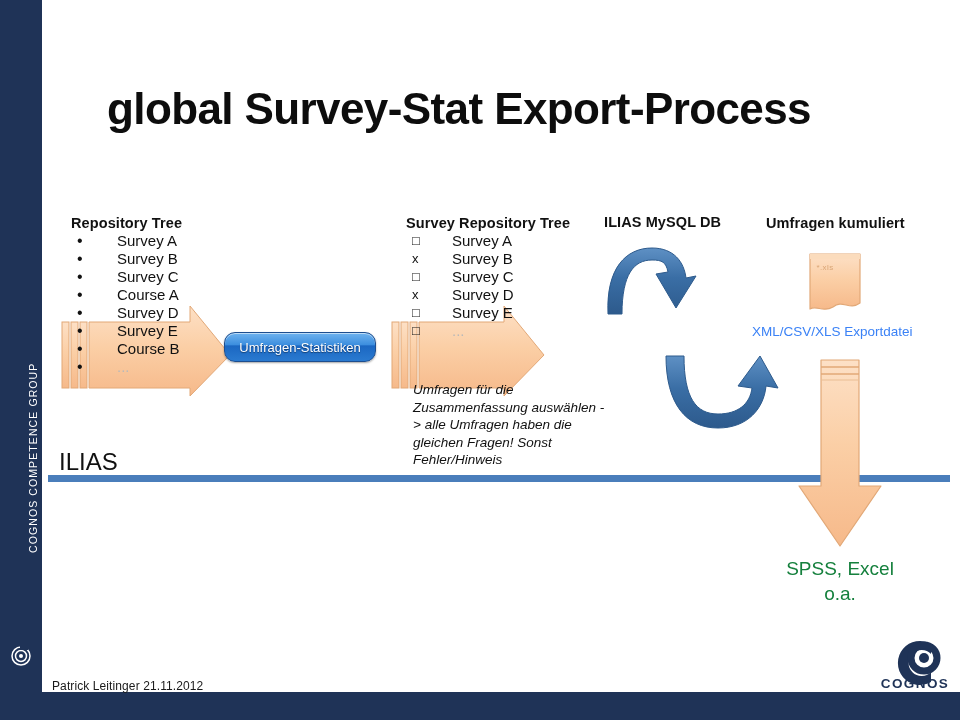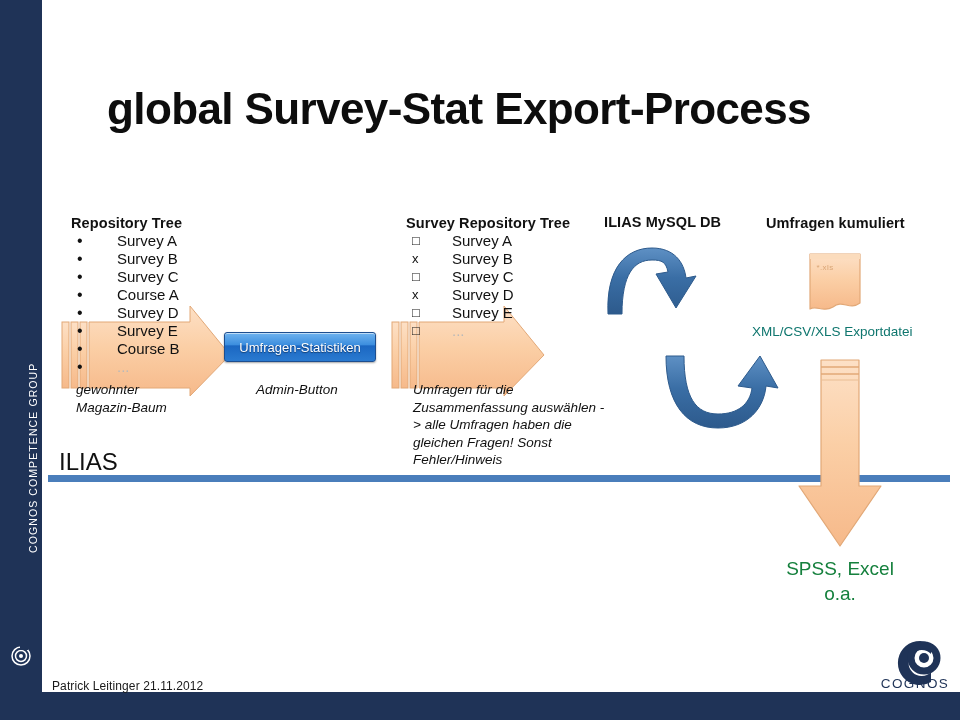--- a/index.html
+++ b/index.html
@@ -69,21 +69,21 @@
   .tree-row.faint .tree-label{color:#b9b9b9;}
 
   
   .chevron-wrap{position:absolute;}
   #chev-left{left:62px;top:318px;}
   #chev-mid{left:392px;top:318px;}
 
   
   .btn-3d{
     position:absolute;left:224px;top:332px;width:152px;height:30px;
-    border:1px solid #1d4e8f;border-radius:3px;
+    border:1px solid #1d4e8f;border-radius:11px;
     background:linear-gradient(to bottom,#6fb3ef 0%,#3c8ede 42%,#1b67c2 46%,#2a7ad0 100%);
     box-shadow:0 1px 2px rgba(0,0,0,.35), inset 0 1px 0 rgba(255,255,255,.55);
     display:flex;align-items:center;justify-content:center;
     color:#ffffff;font-size:13px;white-space:nowrap;
     text-shadow:0 1px 1px rgba(0,0,0,.45);
     box-sizing:border-box;
   }
 
   
   .caption{
@@ -131,41 +131,41 @@
   
   .doc-xls{position:absolute;left:809px;top:253px;width:52px;height:62px;}
   .doc-xls-label{
     position:absolute;left:809px;top:263px;width:32px;text-align:center;
     font-size:8px;color:#d9a576;letter-spacing:.4px;
   }
 
   
   .export-caption{
     position:absolute;left:752px;top:324px;width:180px;
-    font-size:13.5px;color:#0f766e;white-space:nowrap;
+    font-size:13.5px;color:#3b82f6;white-space:nowrap;
   }
 
   
   .down-arrow{position:absolute;left:795px;top:358px;width:90px;height:190px;}
 
   
   .final-label{
     position:absolute;left:740px;top:556px;width:200px;text-align:center;
     font-size:19px;color:#15803d;line-height:25px;
   }
 
   
   .footer-text{
     position:absolute;left:52px;top:679px;font-size:12px;color:#1a1a1a;
     letter-spacing:.1px;
   }
   .cognos-logo{position:absolute;left:884px;top:632px;width:62px;height:62px;}
   .cognos-word{
     position:absolute;left:876px;top:676px;width:78px;text-align:center;
-    font-size:13.5px;color:#1f3357;letter-spacing:1.4px;font-weight:400;
+    font-size:13.5px;color:#1f3357;letter-spacing:1.4px;font-weight:700;
   }
   svg{display:block;overflow:visible;}
 </style>
 </head>
 <body>
 
 <div class="slide">
 
   <div class="sidebar"></div>
   <div class="sidebar-strip-bottom"></div>
@@ -268,23 +268,20 @@
       <span class="tree-label">Survey E</span>
     </div>
     <div class="tree-row faint">
       <span class="tree-marker box">□</span>
       <span class="tree-label">...</span>
     </div>
   </div>
 
   <div class="btn-3d">Umfragen-Statistiken</div>
 
-  <div class="caption" id="cap-left" style="white-space:pre-line;">gewohnter
-Magazin-Baum</div>
-  <div class="caption" id="cap-mid">Admin-Button</div>
   <div class="caption" id="cap-right">Umfragen für die Zusammenfassung auswählen -&gt; alle Umfragen haben die gleichen Fragen! Sonst Fehler/Hinweis</div>
 
   <div class="ilias-label">ILIAS</div>
   <div class="blue-rule"></div>
 
   <div style="position:absolute;left:604px;top:246px;">
     <svg width="120" height="70" viewBox="0 0 120 70">
       <defs>
         <linearGradient id="blueArrow" x1="0" y1="0" x2="0" y2="1">
           <stop offset="0%" stop-color="#5e90c4"></stop>

